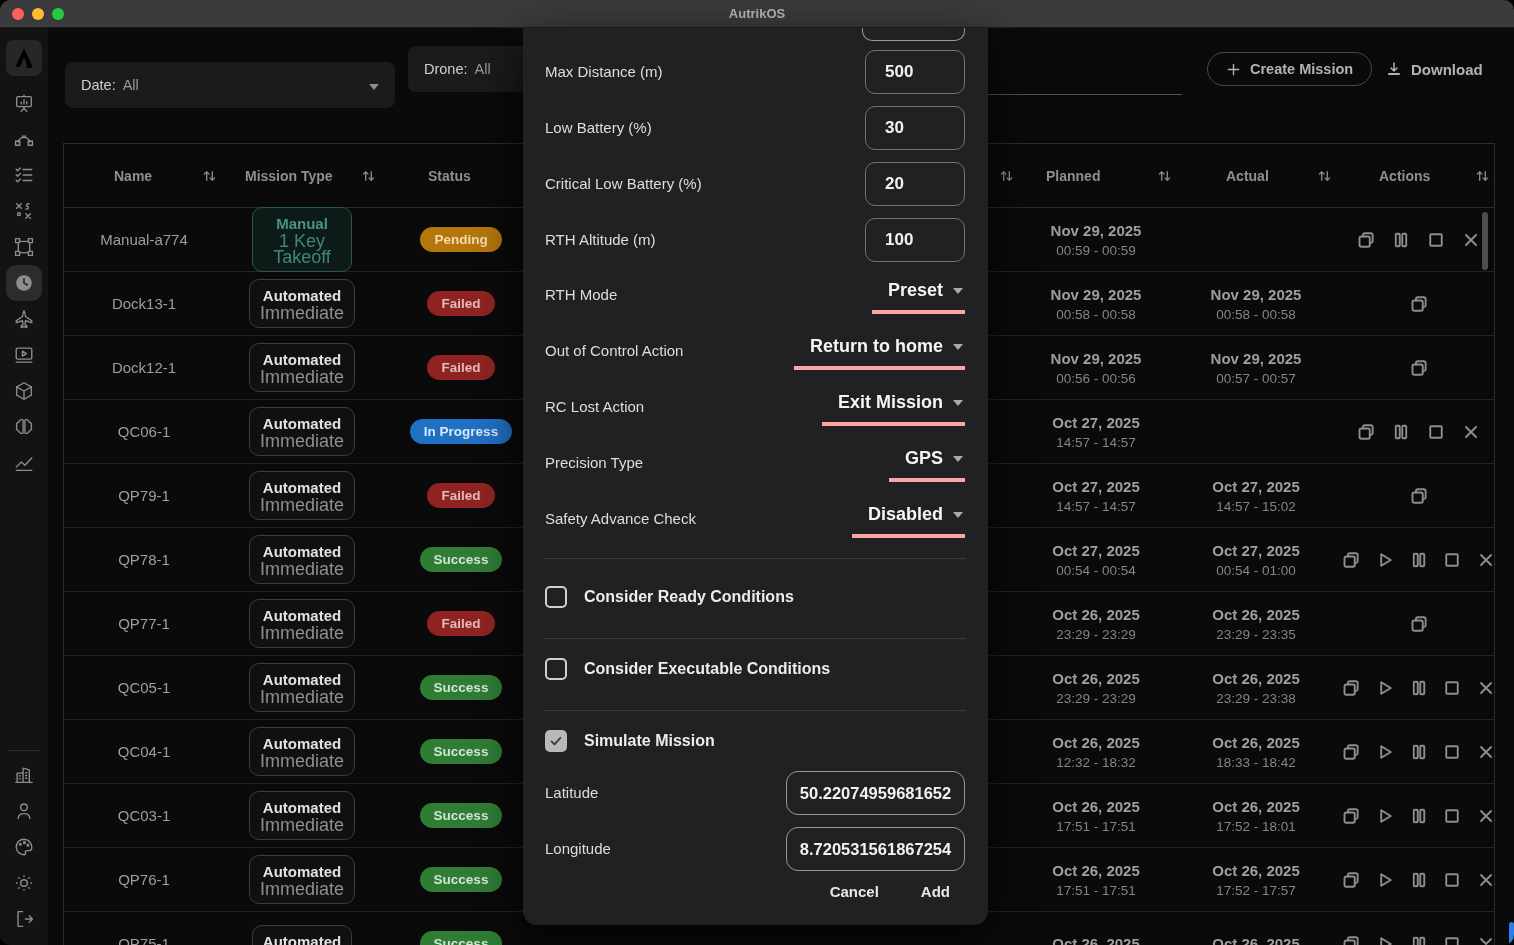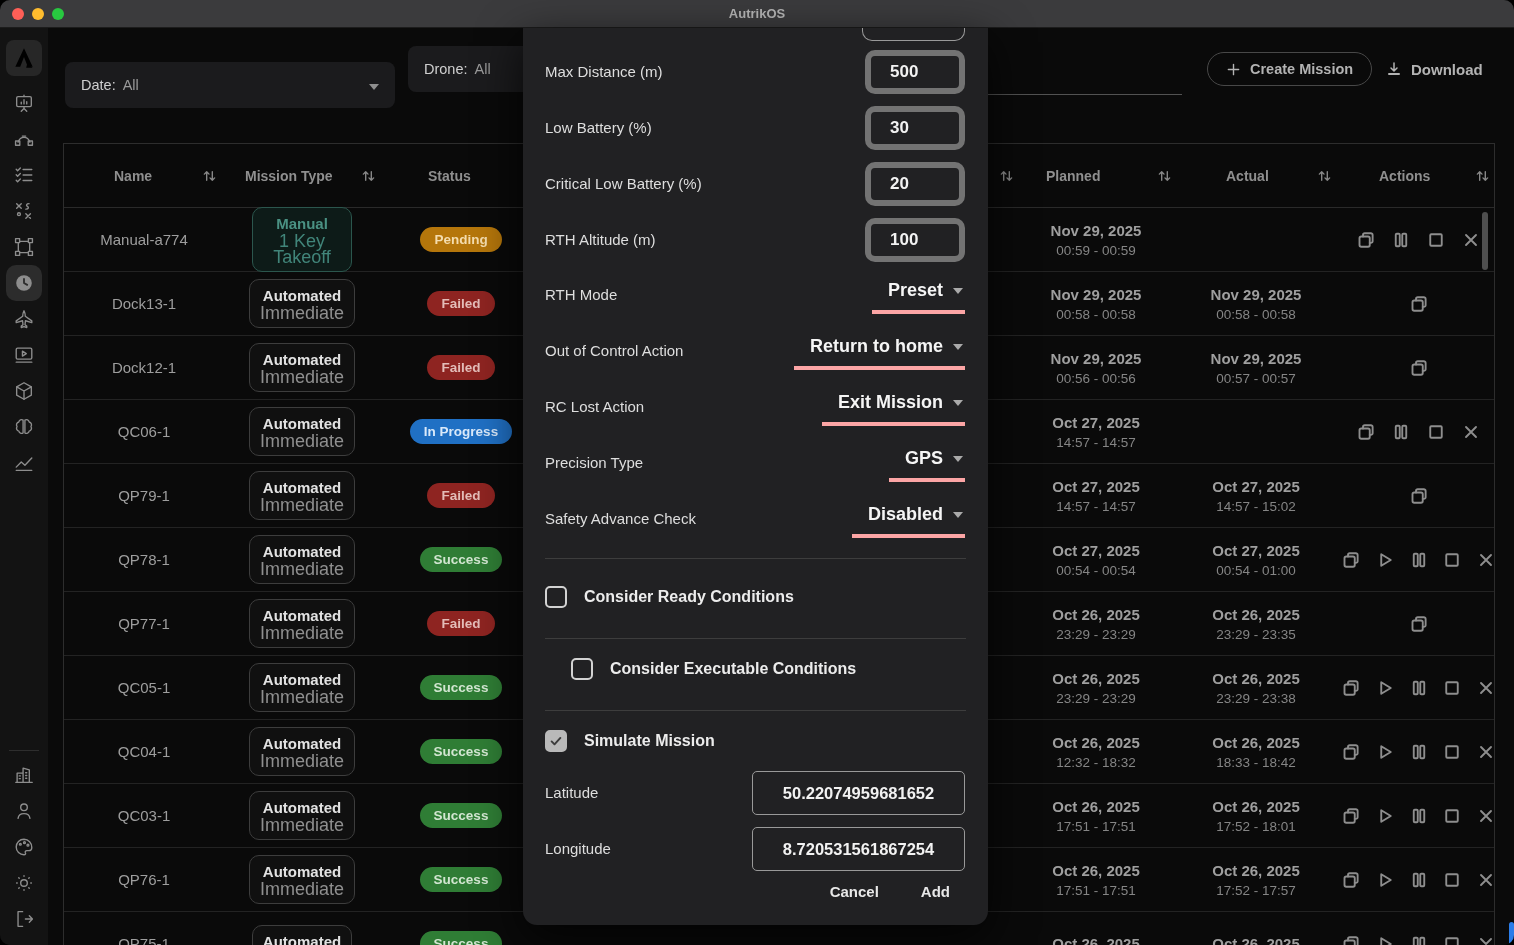--- a/index.html
+++ b/index.html
@@ -98,46 +98,46 @@
                        background:#2b7de9; border-radius:3px; z-index:60; }
 
   
   .modal { position:absolute; left:523px; top:28px; width:465px; height:897px; background:#212123;
            border-radius:0 0 14px 14px; box-shadow:0 14px 46px rgba(0,0,0,0.75); z-index:50; }
   .partial-input { position:absolute; left:339px; top:0; width:103px; height:13px;
                    border:1px solid #999; border-top:none; border-radius:0 0 10px 10px; }
 
   .m-label { position:absolute; left:22px; font-size:15px; color:#dedede; }
   .m-num { position:absolute; right:23px; width:100px; height:44px; background:transparent;
-           border:6px solid #737373; border-radius:10px; color:#f2f2f2; font-size:17px; font-weight:bold;
+           border:1px solid #737373; border-radius:10px; color:#f2f2f2; font-size:17px; font-weight:bold;
            padding-left:19px; font-family:"Liberation Sans", sans-serif; outline:none; }
   .nrow0 { top:22px; }  .nrow1 { top:78px; }  .nrow2 { top:134px; } .nrow3 { top:190px; }
   .m-label.ln { line-height:44px; }
 
   .m-sel { position:absolute; right:23px; display:flex; align-items:center; gap:10px;
            padding:0 2px 9px 16px; border-bottom:4px solid #fca5a5; }
   .m-sel .sel-value { font-size:18px; font-weight:bold; color:#f5f5f5; }
   .m-sel .caret-tri { border-top-color:#aaa; }
   .srow0 { top:252px; } .srow1 { top:308px; } .srow2 { top:364px; } .srow3 { top:420px; } .srow4 { top:476px; }
   .m-label.ls { line-height:30px; }
 
   .m-divider { position:absolute; left:22px; right:22px; height:1px; background:#3d3d3d; }
   .drow0 { top:530px; } .drow1 { top:610px; } .drow2 { top:682px; }
 
   .m-check { position:absolute; left:22px; display:flex; align-items:center; gap:17px; height:24px; }
-  .crow0 { top:557px; } .crow1 { top:629px;margin-left:26px; } .crow2 { top:701px; }
+  .crow0 { top:557px; } .crow1 { top:629px; } .crow2 { top:701px; }
   .cbox { width:22px; height:22px; border:2px solid #d2d2d2; border-radius:5px;
           display:flex; align-items:center; justify-content:center; }
   .cbox svg { width:14px; height:14px; display:none; color:#3c3c3c; }
   .m-check.checked .cbox { background:#b9b9b9; border-color:#b9b9b9; }
   .m-check.checked .cbox svg { display:block; }
   .cb-label { font-size:16px; font-weight:bold; color:#ececec; }
 
-  .m-coord { position:absolute; right:23px; width:213px; height:44px; background:transparent;
-             border:1px solid #999; border-radius:5px; color:#f2f2f2; font-size:16.5px; font-weight:bold;
+  .m-coord { position:absolute; right:23px; width:179px; height:44px; background:transparent;
+             border:1px solid #999; border-radius:12px; color:#f2f2f2; font-size:16.5px; font-weight:bold;
              text-align:center; font-family:"Liberation Sans", sans-serif; outline:none; }
   .grow0 { top:743px; } .grow1 { top:799px; }
 
   .m-buttons { position:absolute; right:38px; top:855px; display:flex; gap:42px; }
   .m-btn { font-size:15px; font-weight:bold; color:#e8e8e8; background:none; border:none;
            font-family:"Liberation Sans", sans-serif; }
 
   svg { fill:none; stroke:currentColor; stroke-width:1.5; stroke-linecap:round; stroke-linejoin:round; }
   svg .fill { fill:currentColor; stroke:none; }
 </style>

